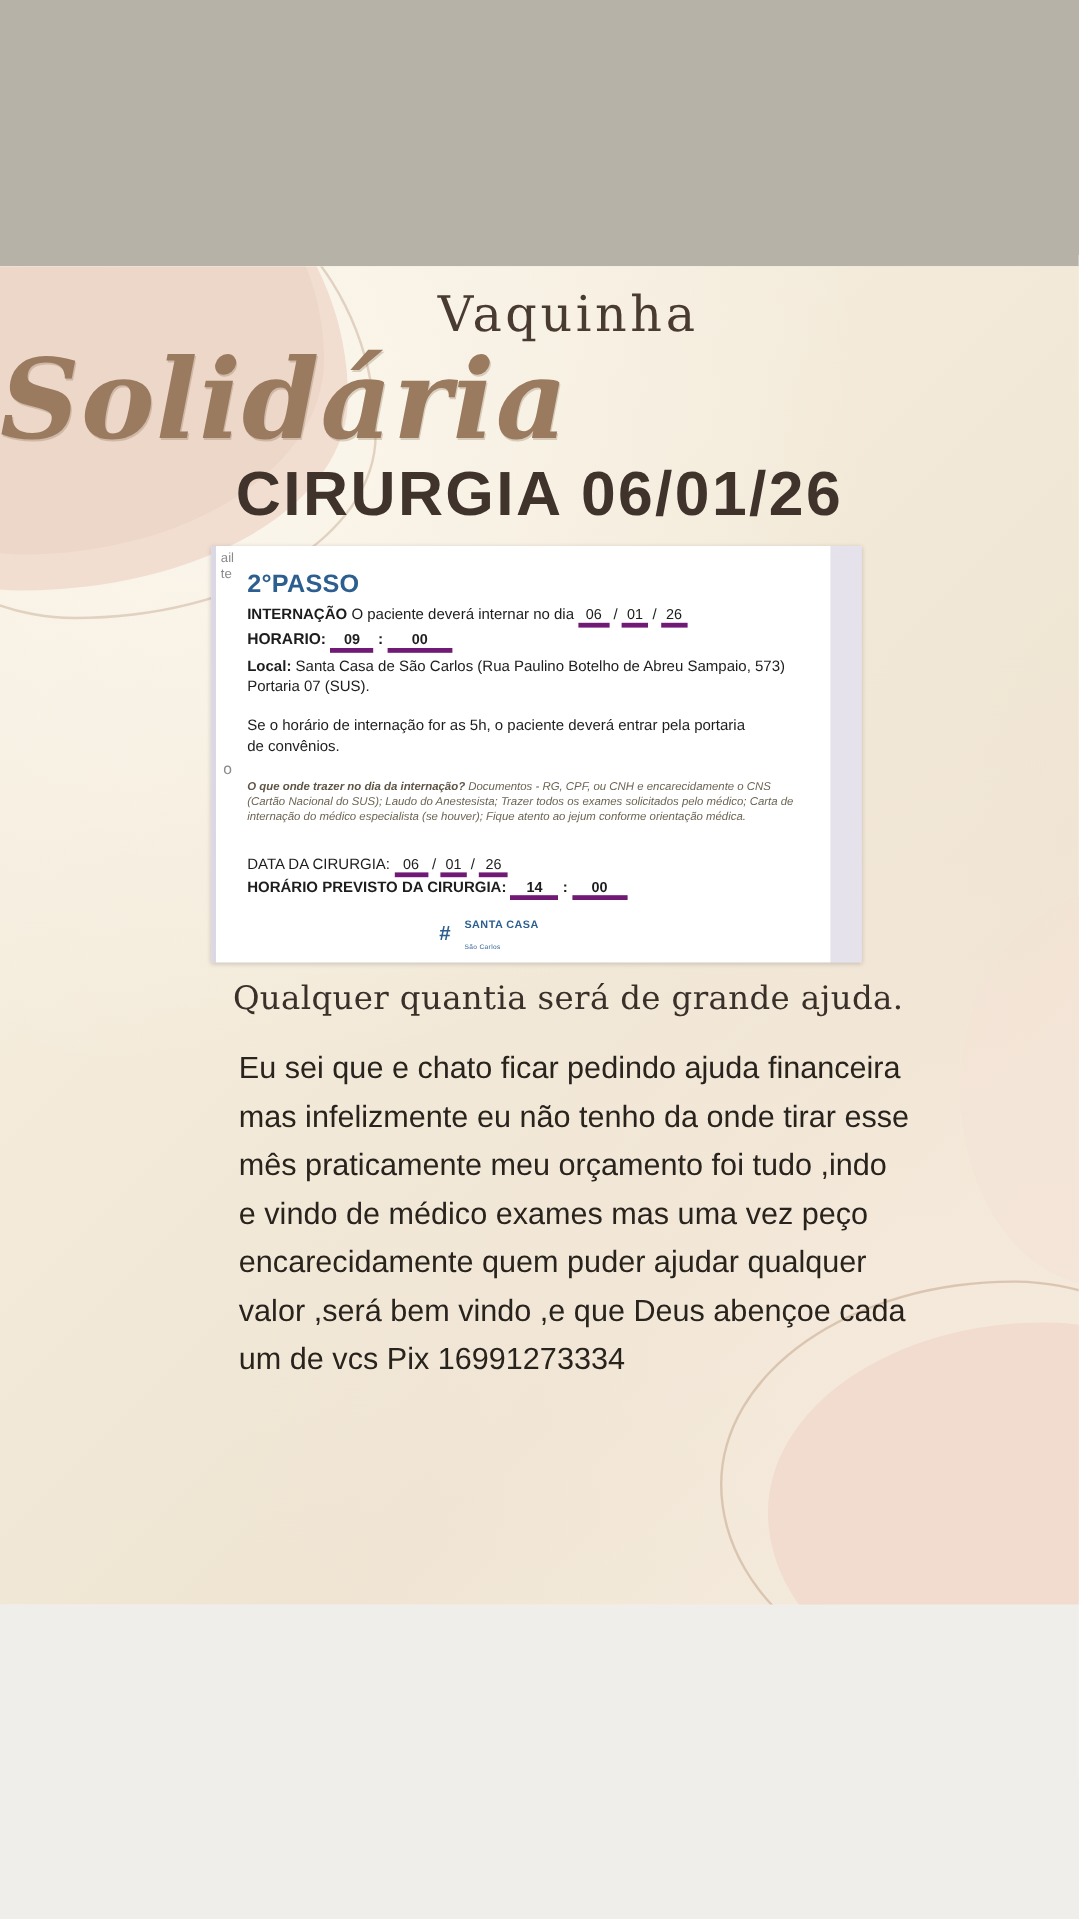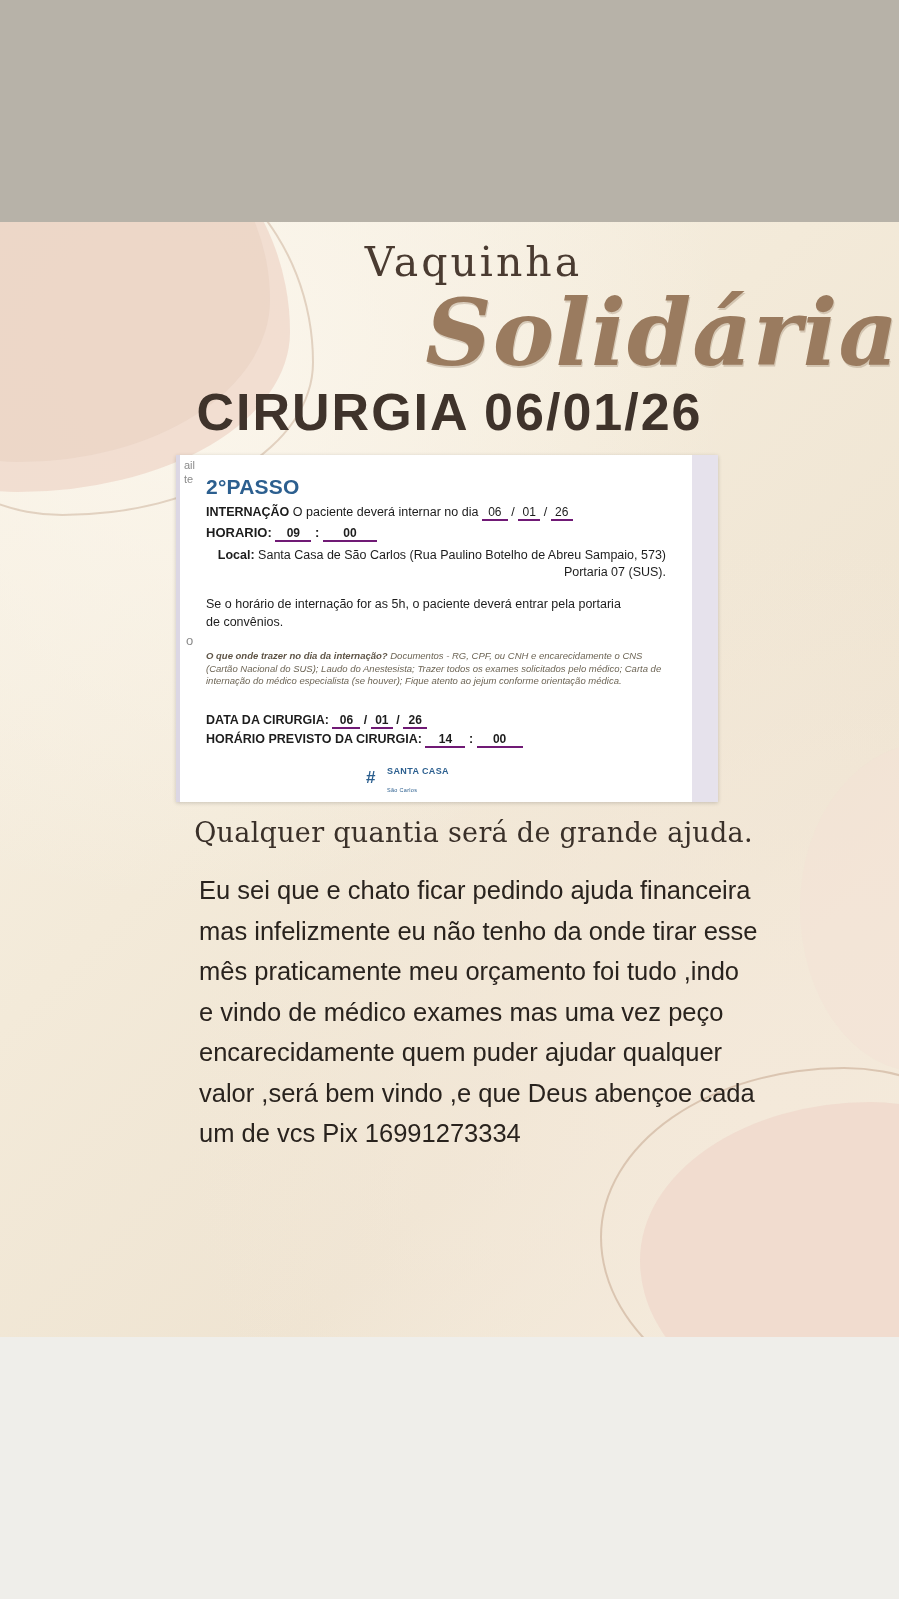--- a/index.html
+++ b/index.html
@@ -111,21 +111,21 @@
     font-family: "DejaVu Serif", serif;
     font-size: 41px;
     letter-spacing: 3px;
     color: #4a3b31;
     padding-left: 24px;
   }
   .title-solidaria {
     position: absolute;
     left: 0; top: 57px;
     width: 899px;
-    text-align: right;
+    text-align: left;
     font-family: "DejaVu Serif", serif;
     font-style: italic;
     font-weight: bold;
     font-size: 92px;
     letter-spacing: 1px;
     color: #9a7b5f;
     text-shadow: 1px 2px 0 rgba(120,90,65,.25);
   }
   .title-cirurgia {
     position: absolute;
@@ -189,37 +189,36 @@
   }
   .line-internacao {
     position: absolute;
     left: 26px; top: 50px;
     font-size: 12.5px;
     color: #1b1b1b;
   }
   .line-internacao b { font-weight: bold; }
   .fieldline {
     display: inline-block;
-    border-bottom: 2px solid #701a75;
+    border-bottom: 4px solid #701a75;
     text-align: center;
     font-size: 12px;
   }
   .line-horario {
     position: absolute;
     left: 26px; top: 70px;
     font-size: 13px;
     font-weight: bold;
   }
   .line-local {
     position: absolute;
     left: 26px; top: 92px;
     width: 460px;
     font-size: 12.5px;
     line-height: 17px;
-    text-align: right;
   }
   .line-aviso {
     position: absolute;
     left: 26px; top: 140px;
     width: 430px;
     font-size: 12.5px;
     line-height: 18px;
   }
   .small-block {
     position: absolute;
@@ -231,21 +230,21 @@
     color: #6d6555;
   }
   .small-block b {
     color: #5e5446;
     font-weight: bold;
   }
   .line-data {
     position: absolute;
     left: 26px; top: 258px;
     font-size: 12.5px;
-    font-weight: bold;
+    font-weight: normal;
   }
   .line-hprev {
     position: absolute;
     left: 26px; top: 277px;
     font-size: 12.5px;
     font-weight: bold;
   }
   .logo-row {
     position: absolute;
     left: 186px; top: 305px;

